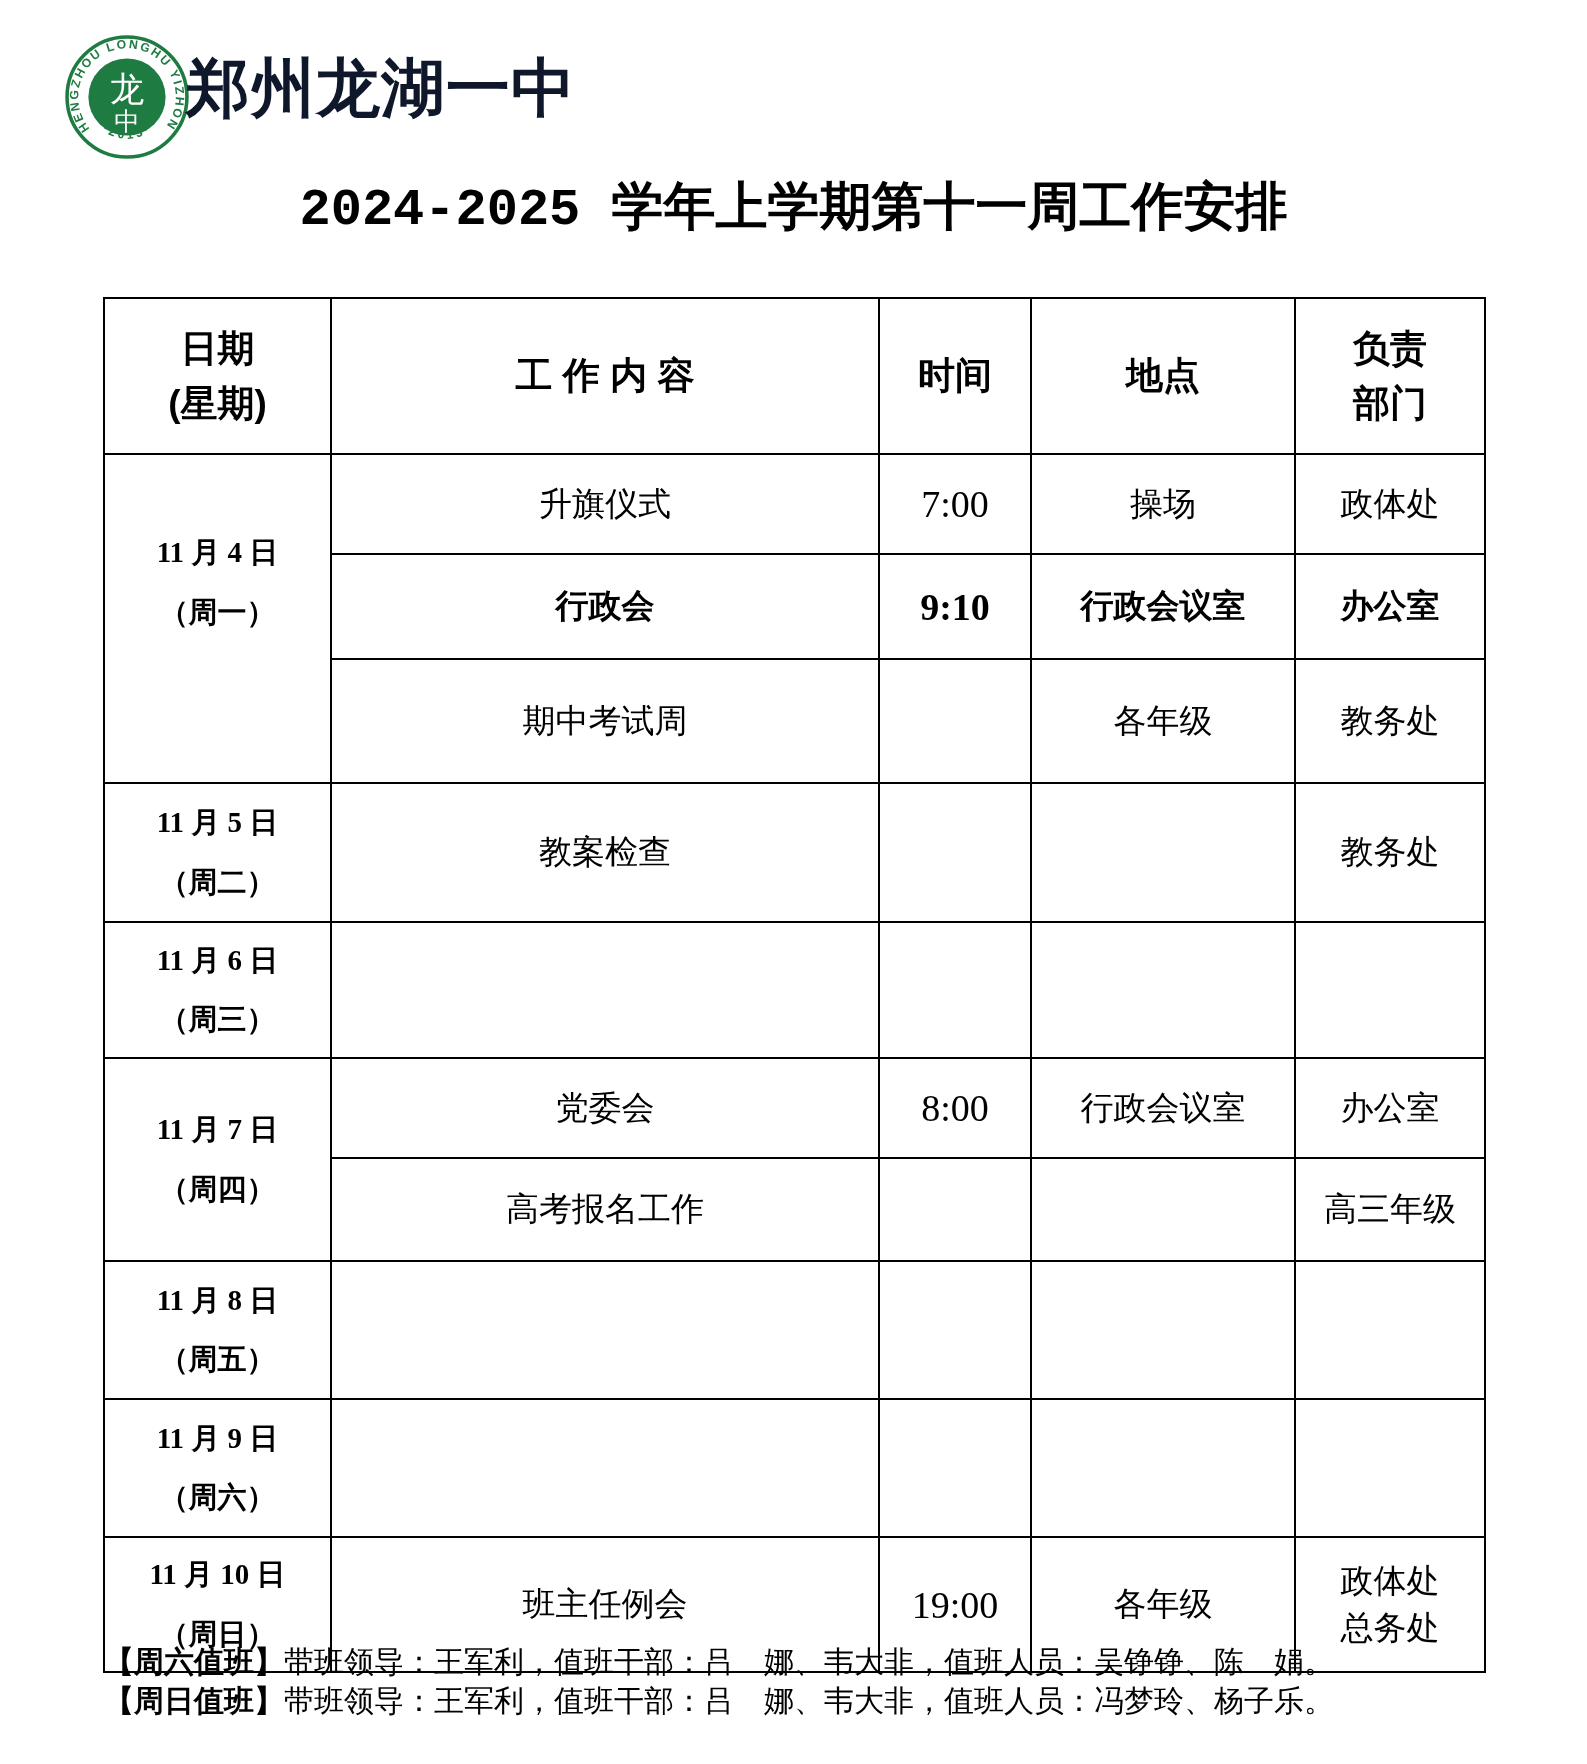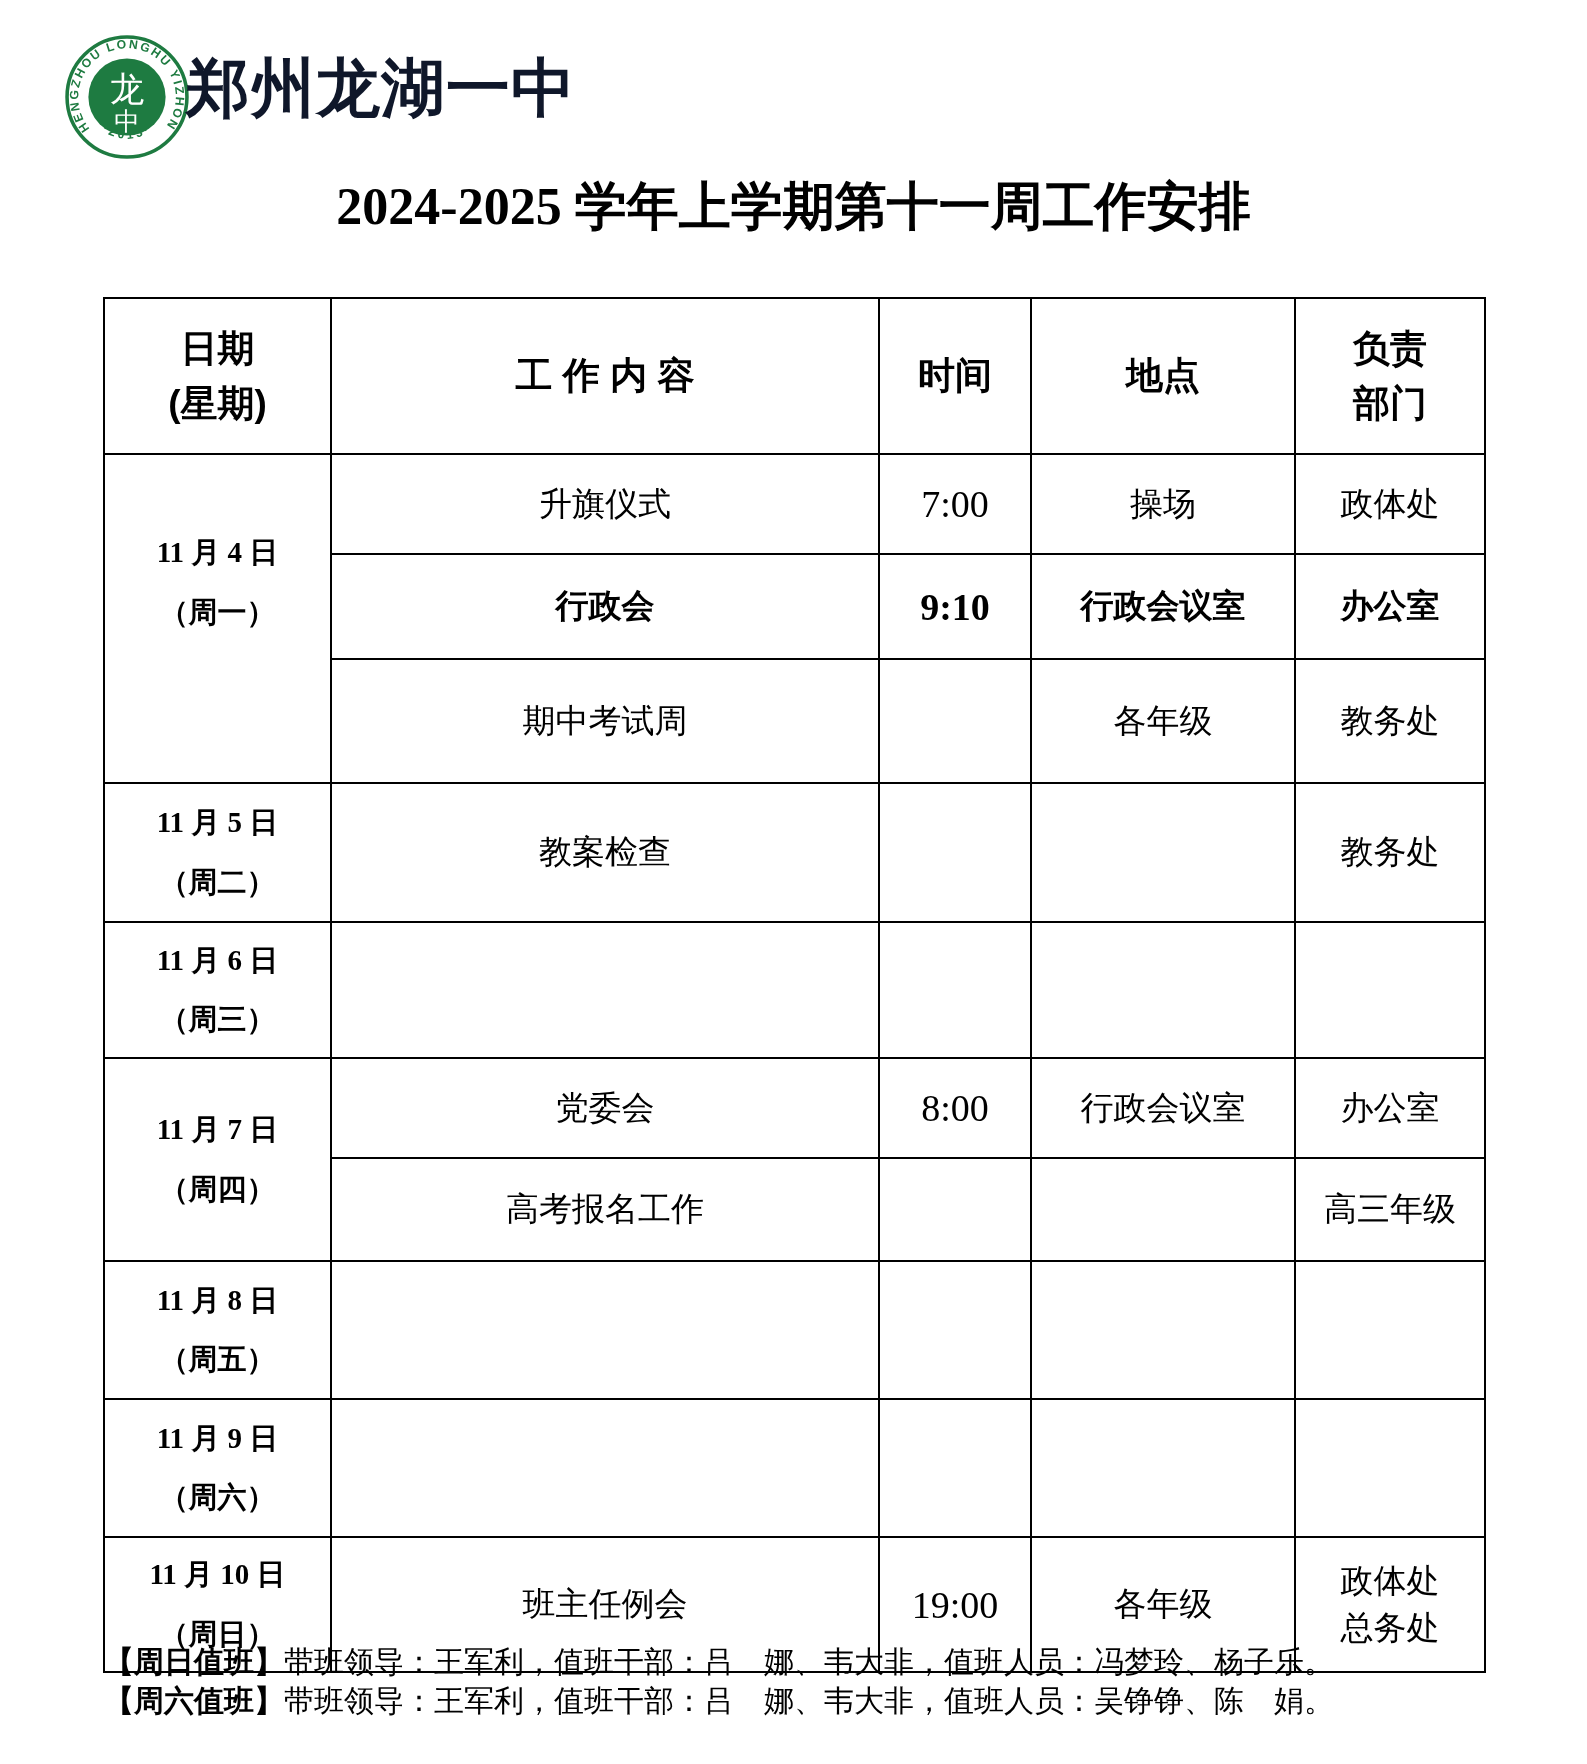--- a/index.html
+++ b/index.html
@@ -9,21 +9,21 @@
     font-family:"Liberation Serif","DejaVu Serif",serif; color:#000; overflow:hidden;
   }
   .logo { position:absolute; left:64px; top:34px; width:126px; height:126px; }
   .brand-name {
     position:absolute; left:186px; top:54px; font-size:64px; font-weight:900;
     color:#0f172a; letter-spacing:1px; line-height:1.05;
     font-family:"DejaVu Serif","Liberation Serif",serif;
   }
   .title {
     position:absolute; left:103px; top:172px; width:1381px; text-align:center;
-    font-size:52px; font-weight:bold; letter-spacing:0px; white-space:nowrap;
+    font-size:52px; font-weight:bold; letter-spacing:0px; white-space:nowrap;font-family:Liberation Mono, monospace;
   }
   table.schedule {
     position:absolute; left:103px; top:297px; width:1381px;
     border-collapse:collapse; table-layout:fixed;
   }
   .schedule th, .schedule td {
     border:2px solid #000; text-align:center; vertical-align:middle; padding:0;
     overflow:hidden;
   }
   .schedule thead th {
@@ -199,20 +199,20 @@
         <td class="cell-dept">
           <div class="two-line">政体处</div>
           <div class="two-line">总务处</div>
         </td>
       </tr>
     </tbody>
   </table>
 
   <div class="footer">
     <div>
+      <span class="lbl">【周六值班】</span><span>带班领导：王军利，值班干部：吕　娜、韦大非，值班人员：吴铮铮、陈　娟。</span>
+    </div>
+    <div>
       <span class="lbl">【周日值班】</span><span>带班领导：王军利，值班干部：吕　娜、韦大非，值班人员：冯梦玲、杨子乐。</span>
     </div>
-    <div>
-      <span class="lbl">【周六值班】</span><span>带班领导：王军利，值班干部：吕　娜、韦大非，值班人员：吴铮铮、陈　娟。</span>
-    </div>
   </div>
 
 </div>
 
 </body></html>

